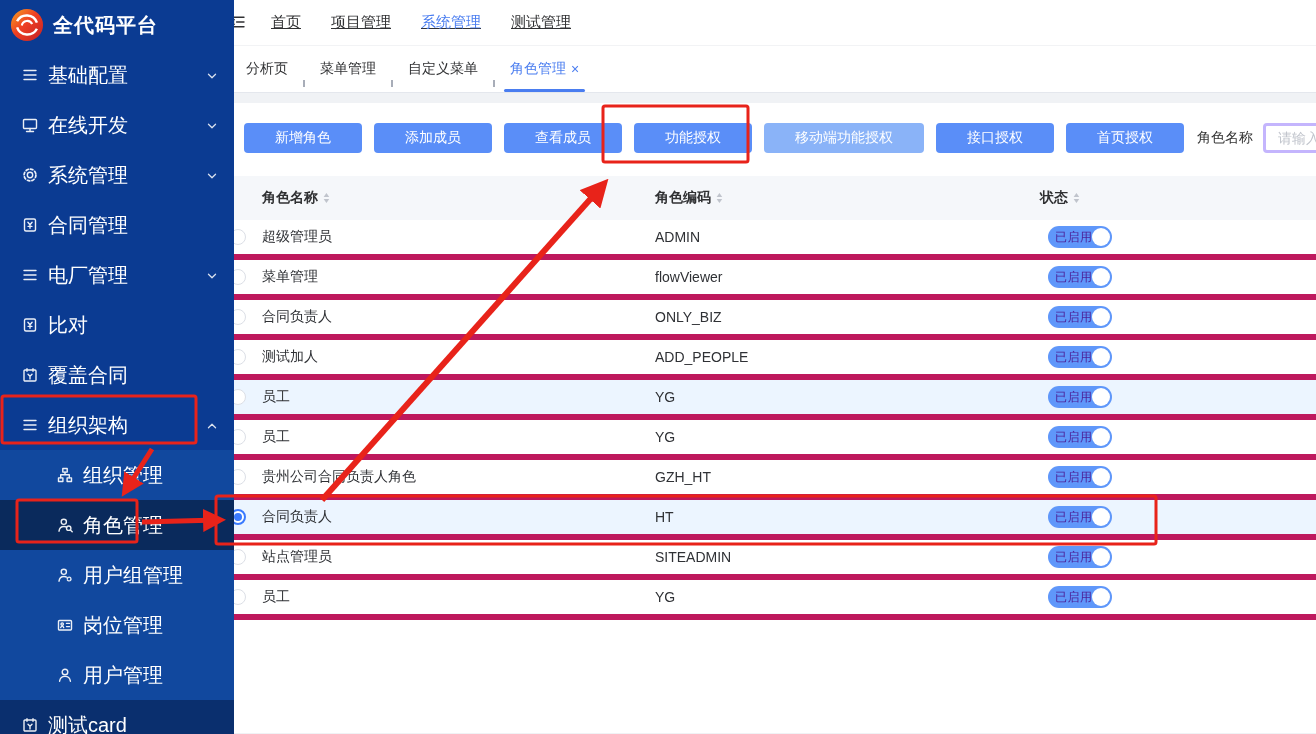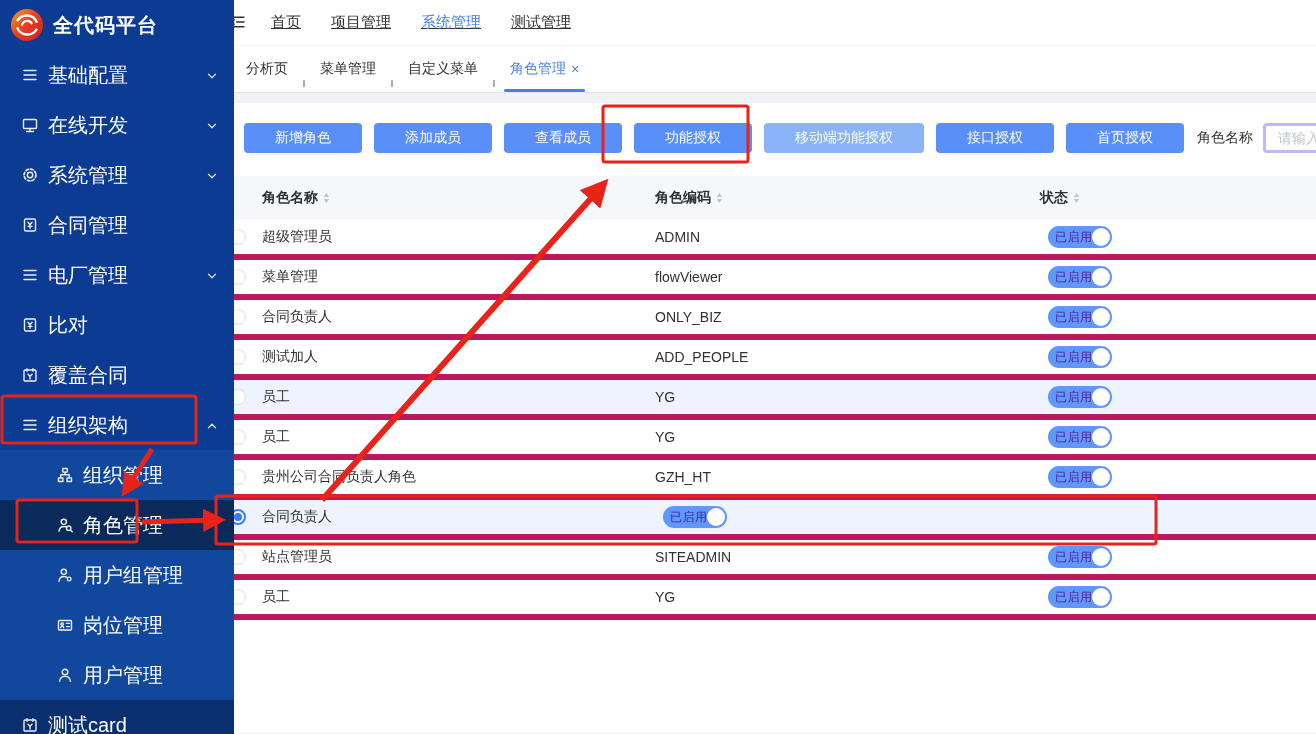--- a/index.html
+++ b/index.html
@@ -449,20 +449,21 @@
               <span class="toggle">
                 <span class="toggle-text">已启用</span>
                 <span class="toggle-knob"></span>
               </span>
             </span>
           </div>
 
           <div class="tr hl-row">
             <span class="radio checked"></span>
             <span class="td name">合同负责人</span>
+            <span class="td code">HT</span>
             <span class="td status">
               <span class="toggle">
                 <span class="toggle-text">已启用</span>
                 <span class="toggle-knob"></span>
               </span>
             </span>
           </div>
 
           <div class="tr">
             <span class="radio"></span>

